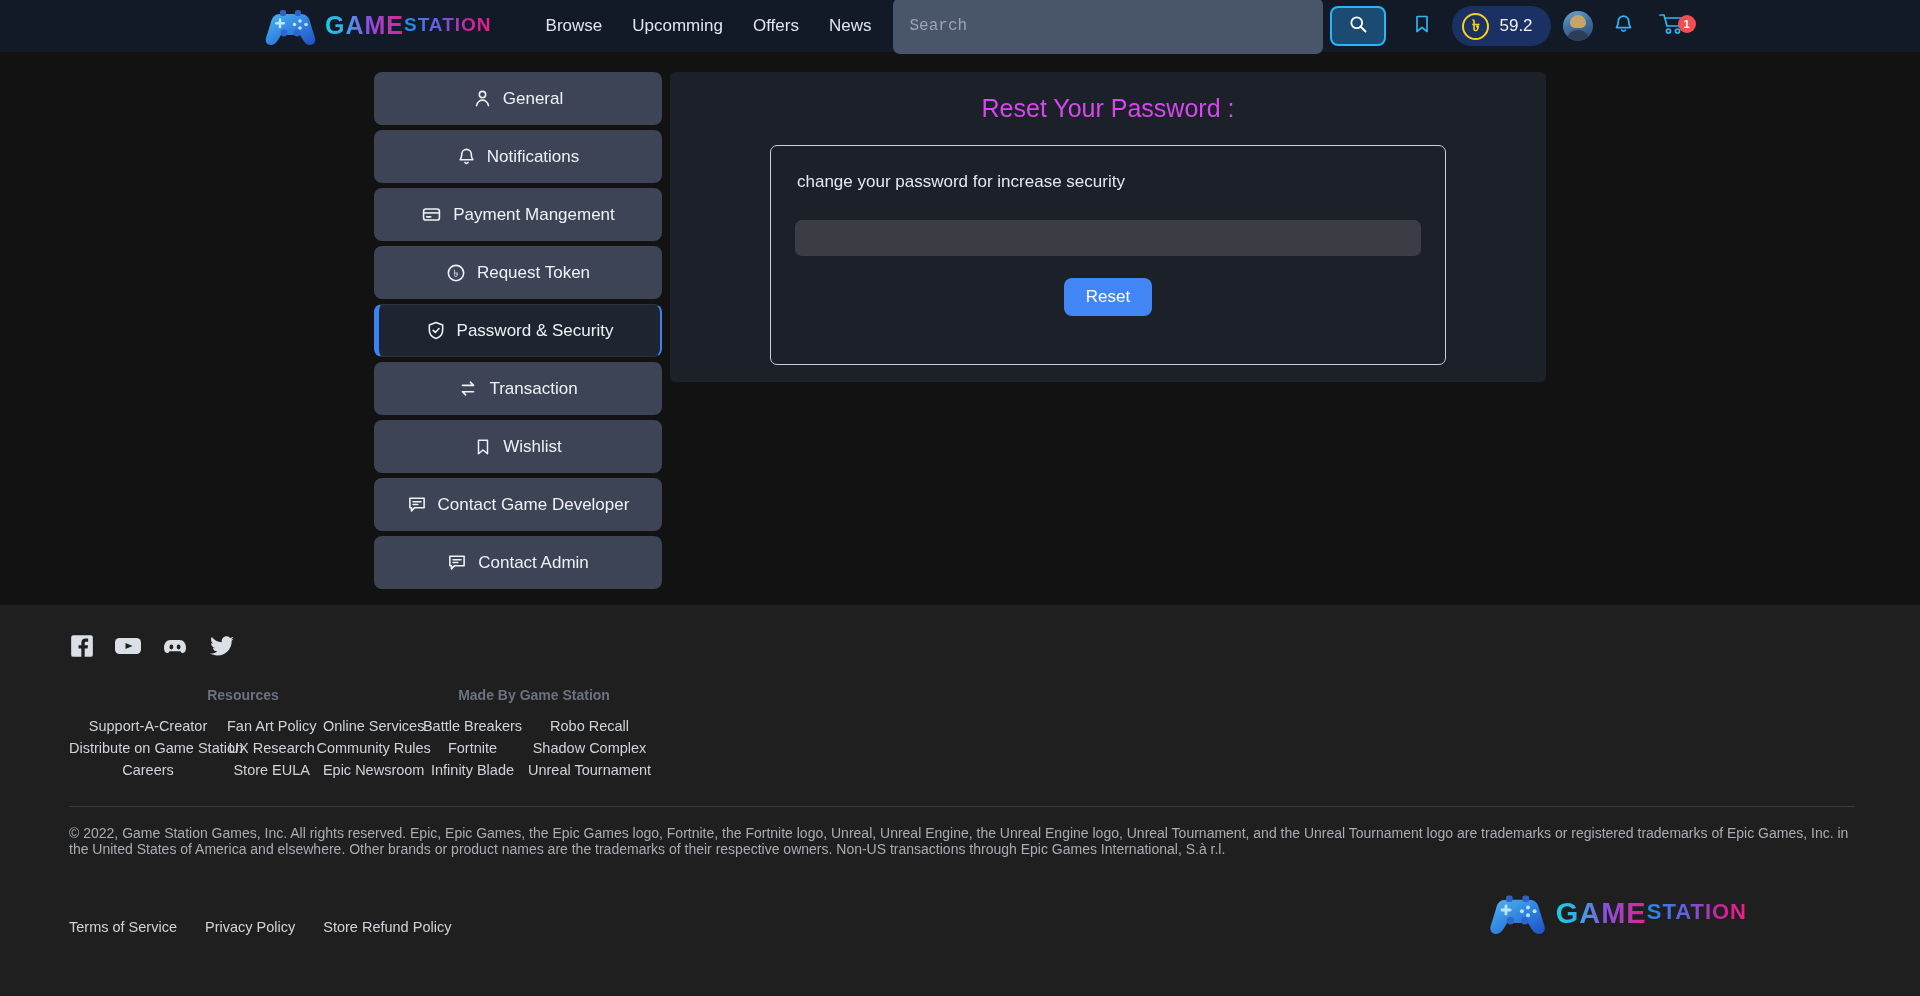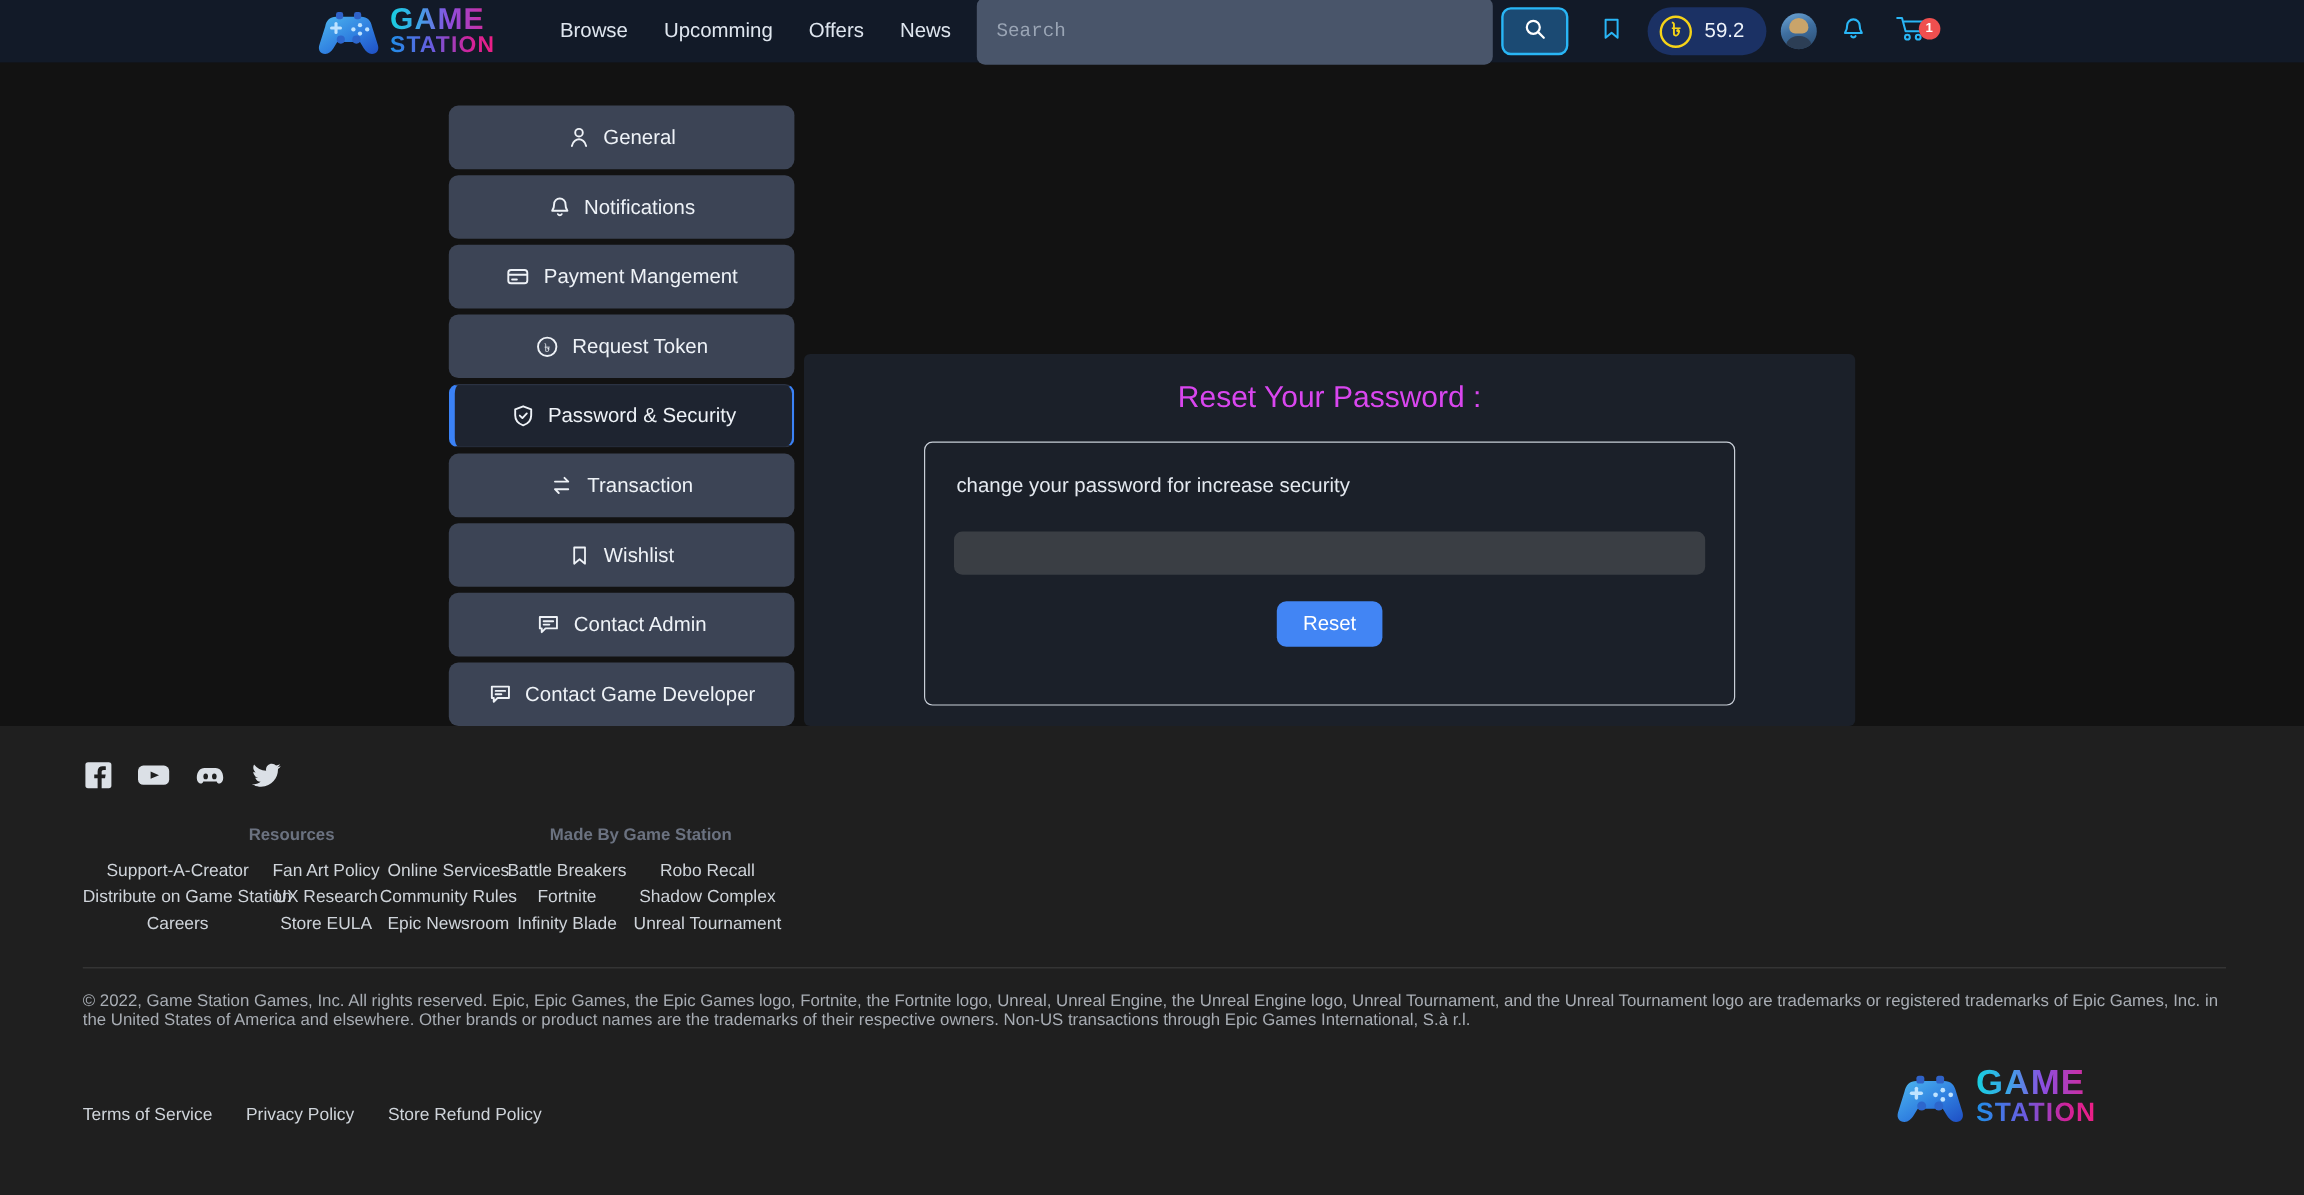--- a/index.html
+++ b/index.html
@@ -16,21 +16,21 @@
   
   .topnav {
     height: 52px; width: 100%;
     background: #121a28;
     display: flex; align-items: center;
     padding: 0 24px 0 0;
     position: relative;
   }
   .logo-wrap { display: flex; align-items: center; gap: 7px; margin-left: 262px; }
   .logo-pad { width: 56px; height: 40px; position: relative; flex: 0 0 auto; }
-  .logo-text { display: flex; flex-direction: column; line-height: 0.86; }
+  .logo-text { display: flex; flex-direction: row; line-height: 0.86; }
   .logo-game, .logo-station {
     font-weight: 800; letter-spacing: 1px;
     -webkit-background-clip: text; background-clip: text; color: transparent;
   }
   .logo-game {
     font-size: 25px;
     background-image: linear-gradient(90deg,#18cfe0 0%, #3ba7e8 26%, #8a4fe0 55%, #e0248f 100%);
   }
   .logo-station {
     font-size: 19px; margin-top: 2px;
@@ -93,21 +93,21 @@
     position: absolute; right: 2px; top: 9px;
     background: #ef4f4f; color: #fff; font-size: 11px; font-weight: 700;
     width: 18px; height: 18px; border-radius: 50%;
     display: flex; align-items: center; justify-content: center;
   }
 
   
   .main {
     height: 553px; width: 100%;
     background: #121212;
-    display: flex; padding-top: 20px; align-items: flex-end;
+    display: flex; padding-top: 20px;
   }
   .sidebar {
     width: 288px; margin-left: 374px;
     display: flex; flex-direction: column; gap: 5px;
   }
   .side-item {
     height: 53px; background: #3c4455; border-radius: 8px;
     display: flex; align-items: center; justify-content: center; gap: 11px;
     color: #eef2f7; font-size: 17px; cursor: pointer;
     padding: 0 12px;
@@ -336,32 +336,32 @@
       </div>
 
       <div class="side-item">
         <span class="ic">
           <svg width="20" height="19" viewBox="0 0 24 24" fill="none" stroke="#eef2f7" stroke-width="2" stroke-linejoin="round">
               <path d="M3 4 h18 v12 h-12 l-4 4 v-4 h-2 z"></path>
             <line x1="7" y1="8.5" x2="17" y2="8.5" stroke-linecap="round"></line>
             <line x1="7" y1="12" x2="13" y2="12" stroke-linecap="round"></line>
             </svg>
         </span>
-        <span>Contact Admin</span>
+        <span>Contact Game Developer</span>
       </div>
 
       <div class="side-item">
         <span class="ic">
           <svg width="20" height="19" viewBox="0 0 24 24" fill="none" stroke="#eef2f7" stroke-width="2" stroke-linejoin="round">
               <path d="M3 4 h18 v12 h-12 l-4 4 v-4 h-2 z"></path>
             <line x1="7" y1="8.5" x2="17" y2="8.5" stroke-linecap="round"></line>
             <line x1="7" y1="12" x2="13" y2="12" stroke-linecap="round"></line>
             </svg>
         </span>
-        <span>Contact Game Developer</span>
+        <span>Contact Admin</span>
       </div>
     </div>
 
     <div class="content">
       <h1 class="content-title">Reset Your Password :</h1>
       <div class="form-card">
         <p class="form-desc">change your password for increase security</p>
         <input class="pwd-input" type="password" placeholder="" style="">
         <button class="reset-btn">Reset</button>
       </div>

